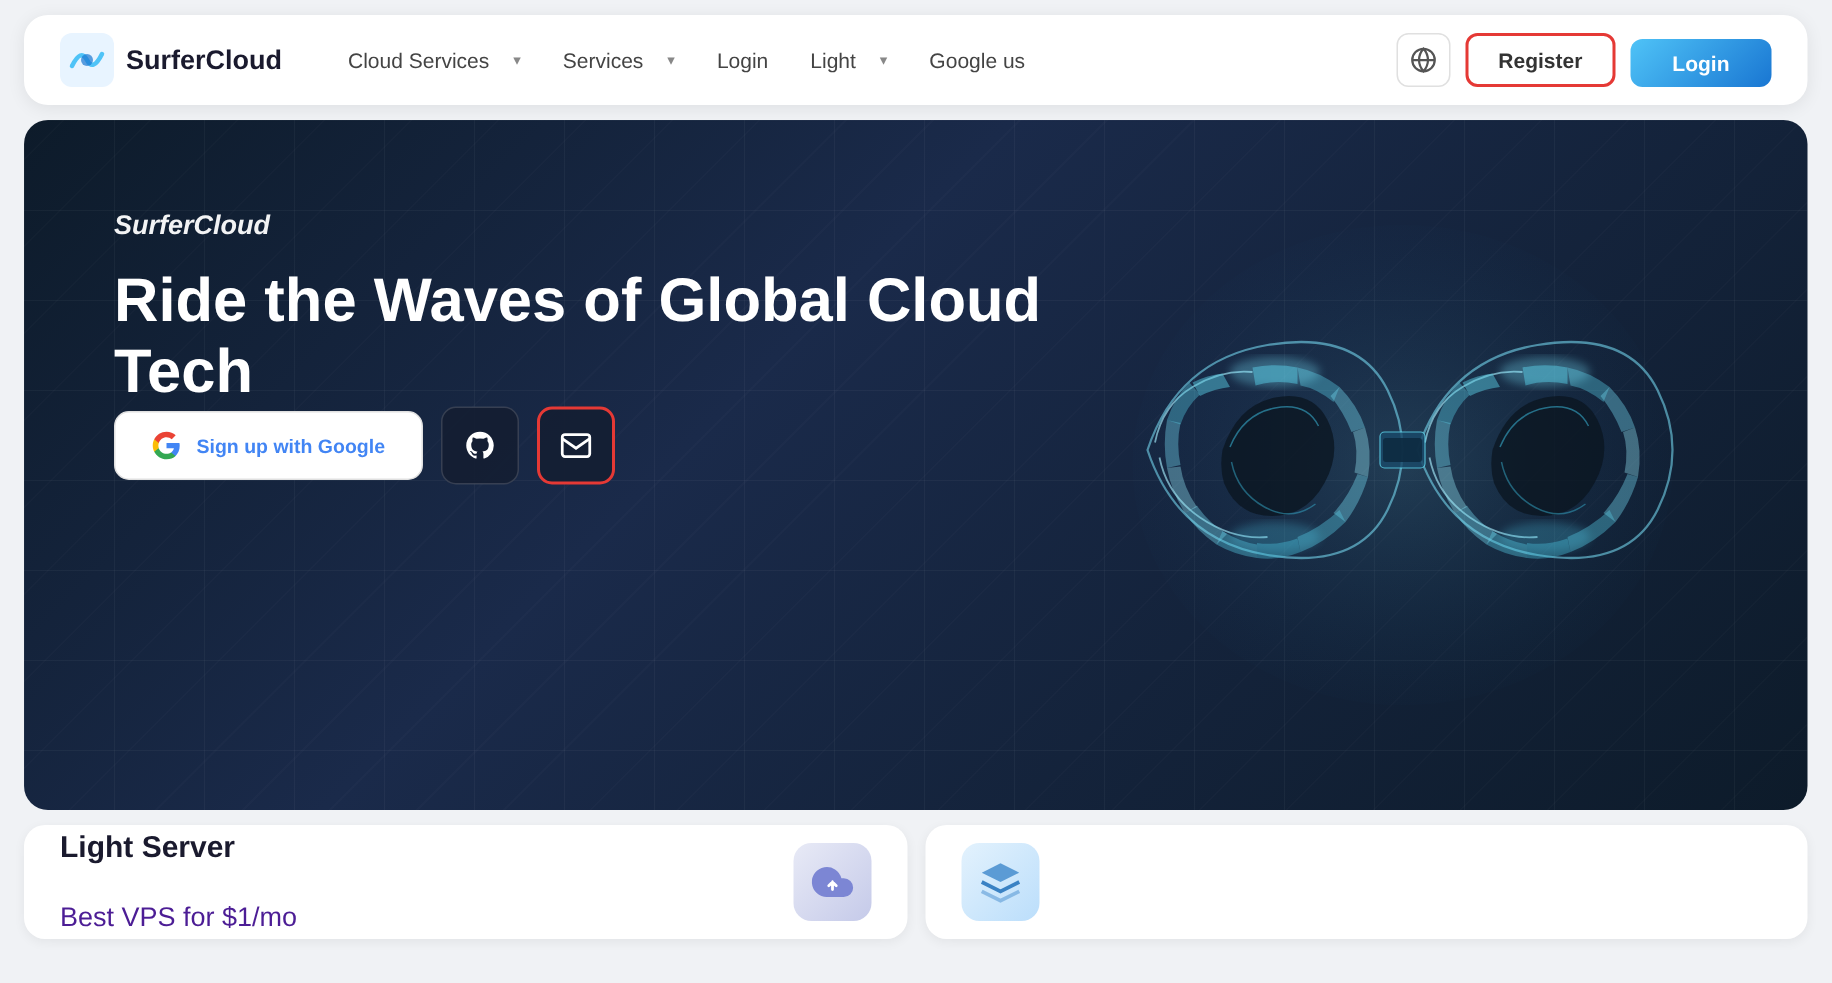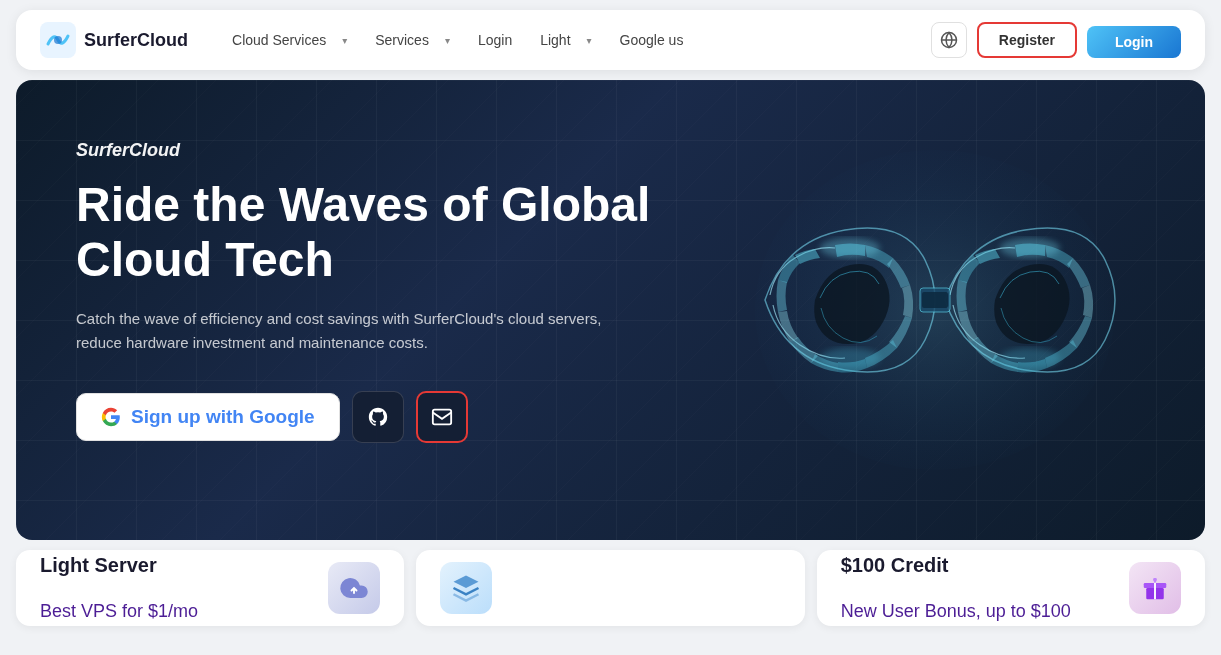--- a/index.html
+++ b/index.html
@@ -141,25 +141,24 @@
     .hero-brand {
       font-size: 18px;
       font-style: italic;
       color: white;
       font-weight: 600;
       margin-bottom: 16px;
       opacity: 0.95;
     }
 
     .hero-title {
-      font-size: 48px;
+      font-size: 41px;
       font-weight: 800;
       color: white;
       line-height: 1.15;
-      margin-bottom: 20px;
     }
 
     .hero-subtitle {
       font-size: 15px;
       color: rgba(255,255,255,0.75);
       line-height: 1.6;
       margin-bottom: 36px;
       max-width: 560px;
     }
 
@@ -170,21 +169,21 @@
     }
 
     .btn-google {
       display: flex;
       align-items: center;
       gap: 10px;
       padding: 12px 24px;
       background: white;
       border: 1px solid #e0e0e0;
       border-radius: 10px;
-      font-size: 19px;
+      font-size: 13px;
       font-weight: 600;
       color: #4285f4;
       cursor: pointer;
     }
 
     .google-g {
       width: 20px;
       height: 20px;
     }
 
@@ -394,21 +393,20 @@
       <ellipse cx="145" cy="148" rx="30" ry="10" fill="#7ee8ff" opacity="0.3" filter="url(#blur1)"></ellipse>
       <ellipse cx="325" cy="148" rx="30" ry="10" fill="#7ee8ff" opacity="0.3" filter="url(#blur1)"></ellipse>
       <ellipse cx="145" cy="258" rx="30" ry="10" fill="#4ec8e8" opacity="0.25" filter="url(#blur1)"></ellipse>
       <ellipse cx="325" cy="258" rx="30" ry="10" fill="#4ec8e8" opacity="0.25" filter="url(#blur1)"></ellipse>
     </svg>
   </div>
 
   <div class="hero-content">
     <p class="hero-brand">SurferCloud</p>
     <h1 class="hero-title">Ride the Waves of Global Cloud Tech</h1>
-    <p class="hero-subtitle">Catch the wave of efficiency and cost savings with SurferCloud's cloud servers, reduce hardware investment and maintenance costs.</p>
 
     <div class="hero-actions">
       <button class="btn-google">
 
         <svg class="google-g" viewBox="0 0 24 24">
           <path d="M22.56 12.25c0-.78-.07-1.53-.2-2.25H12v4.26h5.92c-.26 1.37-1.04 2.53-2.21 3.31v2.77h3.57c2.08-1.92 3.28-4.74 3.28-8.09z" fill="#4285F4"></path>
           <path d="M12 23c2.97 0 5.46-.98 7.28-2.66l-3.57-2.77c-.98.66-2.23 1.06-3.71 1.06-2.86 0-5.29-1.93-6.16-4.53H2.18v2.84C3.99 20.53 7.7 23 12 23z" fill="#34A853"></path>
           <path d="M5.84 14.09c-.22-.66-.35-1.36-.35-2.09s.13-1.43.35-2.09V7.07H2.18C1.43 8.55 1 10.22 1 12s.43 3.45 1.18 4.93l3.66-2.84z" fill="#FBBC05"></path>
           <path d="M12 5.38c1.62 0 3.06.56 4.21 1.64l3.15-3.15C17.45 2.09 14.97 1 12 1 7.7 1 3.99 3.47 2.18 7.07l3.66 2.84c.87-2.6 3.3-4.53 6.16-4.53z" fill="#EA4335"></path>
         </svg>
@@ -448,28 +446,13 @@
   <div class="card">
     <div class="card-icon card-icon-layers">
       <svg width="30" height="30" viewBox="0 0 24 24" fill="none">
         <path d="M12 2L2 7l10 5 10-5-10-5z" fill="#5b9bd5"></path>
         <path d="M2 12l10 5 10-5" stroke="#3a82c4" stroke-width="2" fill="none"></path>
         <path d="M2 17l10 5 10-5" stroke="#5b9bd5" stroke-width="2" fill="none" opacity="0.6"></path>
       </svg>
     </div>
   </div>
 
-  <div class="card">
-    <div class="card-info">
-      <div class="card-title">$100 Credit</div>
-      <div class="card-subtitle">New User Bonus, up to $100</div>
-    </div>
-    <div class="card-icon card-icon-gift">
-      <svg width="30" height="30" viewBox="0 0 24 24" fill="none">
-        <rect x="3" y="8" width="18" height="4" rx="1" fill="#a855f7"></rect>
-        <rect x="5" y="12" width="14" height="9" rx="1" fill="#9333ea"></rect>
-        <path d="M12 8v13" stroke="white" stroke-width="1.5"></path>
-        <path d="M12 8c0 0-3-4 0-4s0 4 0 4" fill="#c084fc"></path>
-        <path d="M12 8c0 0 3-4 0-4s0 4 0 4" fill="#c084fc" transform="scale(-1,1) translate(-24,0)"></path>
-      </svg>
-    </div>
-  </div>
 </div>
 
 </body></html>

